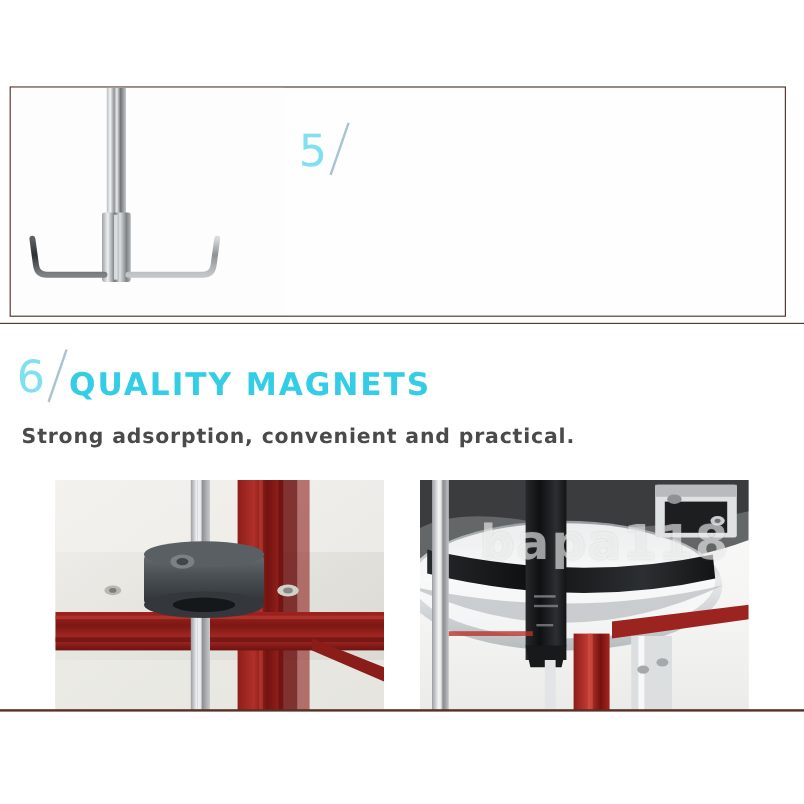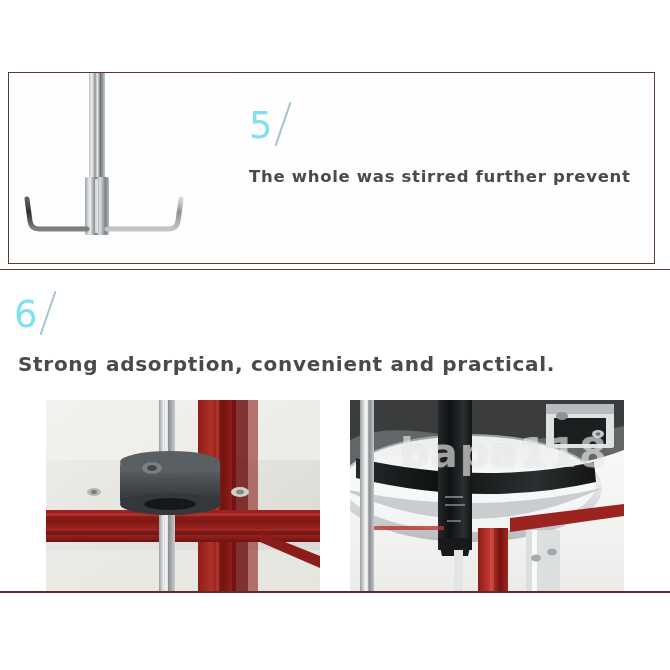--- a/index.html
+++ b/index.html
@@ -125,21 +125,21 @@
     top: 292px;
     display: flex;
     align-items: flex-end;
     height: 44px;
   }
 
   .six-sub {
     position: absolute;
     left: 18px;
     top: 352px;
-    font-size: 20px;
+    font-size: 17px;
     line-height: 24px;
     color: #4a4a4a;
     font-weight: bold;
     letter-spacing: 0.7px;
     font-family: "DejaVu Sans", sans-serif;
   }
 
   .photos {
     position: absolute;
     left: 46px;
@@ -233,29 +233,29 @@
 
         <path d="M 98 156 L 160 156 Q 168 156 169 148 L 172 126" fill="none" stroke="url(#armR)" stroke-width="5" stroke-linecap="round" stroke-linejoin="round"></path>
       </svg>
     </div>
 
     <div class="five-text-block">
       <div class="heading-row">
         <span class="num-big">5</span>
         <span class="num-slash"></span>
       </div>
-      <div class="body-text">The whole was stirred further prevent</div>
     </div>
   </div>
 
   <div class="divider"></div>
 
   <div class="section-six-head">
     <span class="num-big">6</span>
     <span class="num-slash"></span>
+    <span class="head-word">QUALITY MAGNETS</span>
   </div>
 
   <div class="six-sub">Strong adsorption, convenient and practical.</div>
 
   <div class="photos">
 
     <div class="photo left">
       <svg width="274" height="192" viewBox="0 0 274 192">
         <defs>
           <linearGradient id="wallL" x1="0" y1="0" x2="1" y2="1">

